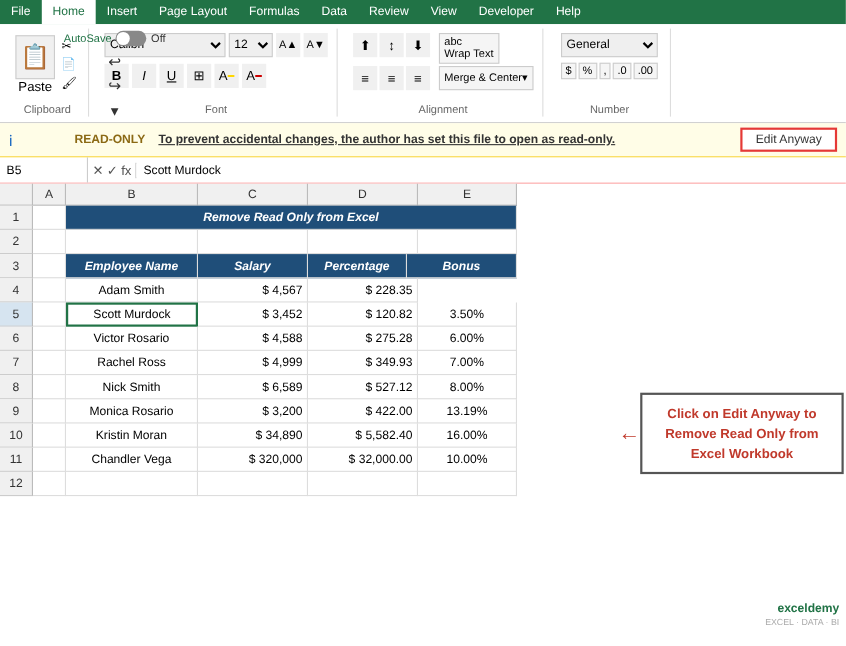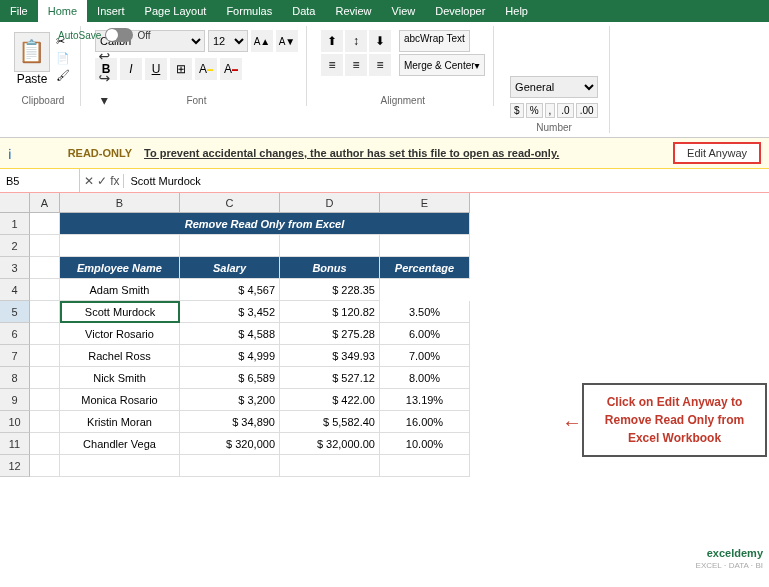--- a/index.html
+++ b/index.html
@@ -28,21 +28,21 @@
     .bold { font-weight: bold; }
     .italic { font-style: italic; }
     .underline { text-decoration: underline; }
 
     
     .align-group { min-width: 120px; }
     .align-row { display: flex; gap: 2px; }
 
     
     .number-group { min-width: 100px; }
-    .number-select { width: 88px; height: 22px; font-size: 11px; border: 1px solid #ccc; margin-top: 46px; }
+    .number-select { width: 88px; height: 22px; font-size: 11px; border: 1px solid #ccc; }
 
     
     .qat { background: #217346; display: flex; align-items: center; padding: 2px 8px; gap: 4px; height: 26px; }
     .qat-btn { color: #fff; font-size: 14px; cursor: pointer; padding: 0 2px; }
     .autosave { display: flex; align-items: center; gap: 4px; color: #fff; font-size: 10px; }
     .toggle { width: 28px; height: 14px; background: #555; border-radius: 7px; position: relative; cursor: pointer; }
     .toggle-knob { width: 12px; height: 12px; background: #fff; border-radius: 50%; position: absolute; top: 1px; left: 1px; }
 
     
     .readonly-bar { background: #fffde7; border-bottom: 1px solid #f9d84a; display: flex; align-items: center; padding: 4px 8px; gap: 8px; }
@@ -176,21 +176,21 @@
       <div class="ribbon-group-label">Font</div>
     </div>
 
     <div class="ribbon-group align-group" style="min-width:140px;">
       <div style="flex:1; display:flex; flex-direction:column; gap:2px; padding-top:4px;">
         <div class="align-row">
           <span class="icon-btn">⬆</span>
           <span class="icon-btn">↕</span>
           <span class="icon-btn">⬇</span>
           <span style="width:4px;"></span>
-          <div style="display:flex; font-size:10px; cursor:pointer; padding:2px 4px; border:1px solid #ccc; background:#f5f5f5;">
+          <div style="display:flex; flex-direction:column; font-size:10px; cursor:pointer; padding:2px 4px; border:1px solid #ccc; background:#f5f5f5;">
             <span>abc</span>
             <span>Wrap Text</span>
           </div>
         </div>
         <div class="align-row">
           <span class="icon-btn">≡</span>
           <span class="icon-btn">≡</span>
           <span class="icon-btn">≡</span>
           <span style="width:4px;"></span>
           <div style="display:flex; align-items:center; font-size:10px; cursor:pointer; padding:2px 4px; border:1px solid #ccc; background:#f5f5f5;">
@@ -289,22 +289,22 @@
           <div class="cell col-b"></div>
           <div class="cell col-c"></div>
           <div class="cell col-d"></div>
           <div class="cell col-e"></div>
         </div>
 
         <div class="grid-row row-h">
           <div class="cell col-a"></div>
           <div class="cell col-b col-header-cell cell-center">Employee Name</div>
           <div class="cell col-c col-header-cell cell-center">Salary</div>
+          <div class="cell col-e col-header-cell cell-center">Percentage</div>
           <div class="cell col-d col-header-cell cell-center">Bonus</div>
-          <div class="cell col-e col-header-cell cell-center">Percentage</div>
         </div>
 
         <div class="grid-row row-h">
           <div class="cell col-a"></div>
           <div class="cell col-b cell-center">Adam Smith</div>
           <div class="cell col-c cell-right">$ 4,567</div>
           <div class="cell col-d cell-right">$ 228.35</div>
         </div>
 
         <div class="grid-row row-h">

